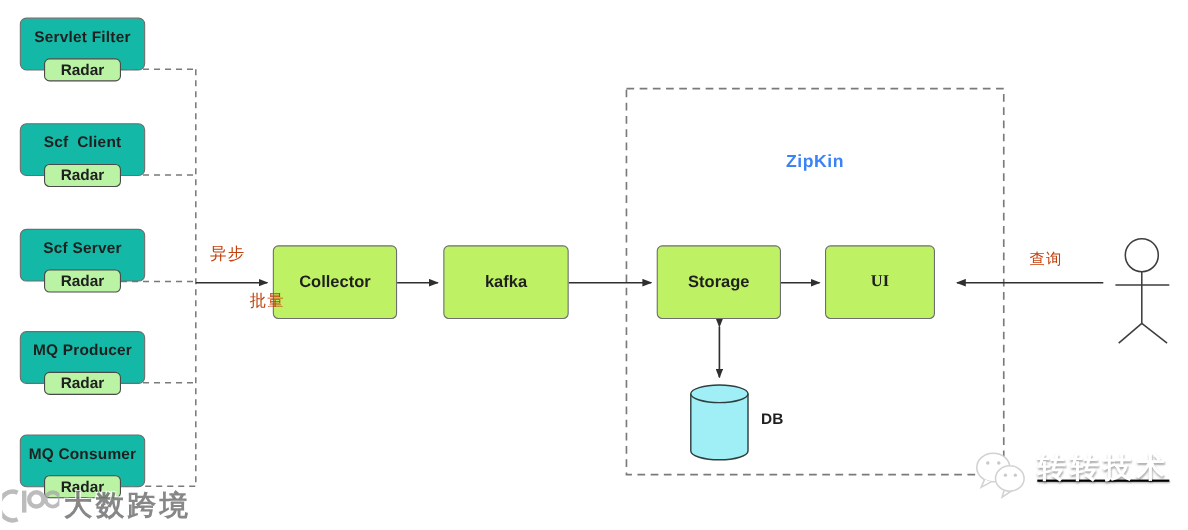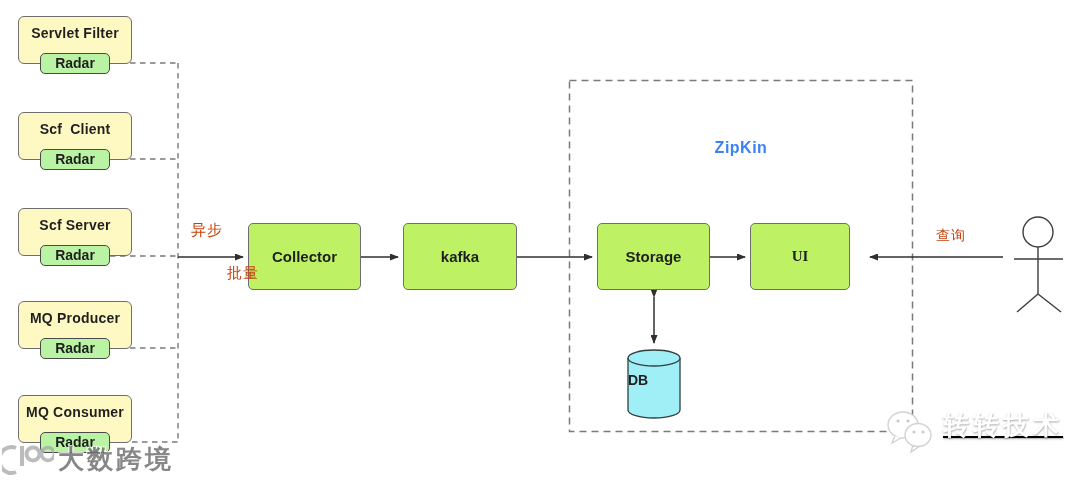--- a/index.html
+++ b/index.html
@@ -5,21 +5,21 @@
   html,body{margin:0;padding:0;background:#ffffff;}
   .stage{
     position:relative;width:1080px;height:482px;background:#ffffff;overflow:hidden;
     font-family:"Liberation Sans","DejaVu Sans",sans-serif;
   }
   .wires{position:absolute;left:0;top:0;width:1080px;height:482px;}
 
   
   .src-box{
     position:absolute;left:18px;width:114px;height:48px;box-sizing:border-box;
-    background:#fef9c3;border:1.4px solid #6e6e6e;border-radius:6px;
+    background:#14b8a6;border:1.4px solid #6e6e6e;border-radius:6px;
   }
   .src-title{
     margin-top:8px;text-align:center;font-size:14px;font-weight:bold;color:#1f1f1f;
     white-space:pre;letter-spacing:0.2px;
   }
   .radar-badge{
     position:absolute;left:21px;top:36px;width:70px;height:21px;box-sizing:border-box;
     background:#b9f3a3;border:1.5px solid #4a4a4a;border-radius:5px;
     text-align:center;font-size:14px;font-weight:bold;color:#1f1f1f;line-height:18px;
   }
@@ -41,22 +41,22 @@
     font-size:16px;font-weight:bold;color:#3b82f6;letter-spacing:0.5px;
   }
   .edge-label{
     position:absolute;font-size:15px;font-weight:normal;color:#c2410c;letter-spacing:1px;
   }
   #lbl-async{left:191px;top:221px;}
   #lbl-batch{left:191px;top:264px;margin-left:36px;}
   #lbl-query{left:936px;top:227px;font-size:14px;}
 
   .db-label{
-    position:absolute;left:628px;top:372px;width:76px;
-    font-size:14px;font-weight:bold;color:#1f1f1f;
+    position:absolute;left:628px;top:372px;width:76px;text-align:center;
+    font-size:14px;font-weight:bold;color:#1f1f1f;padding-left:36px;
   }
 
   
   .wm-left{
     position:absolute;left:2px;top:440px;display:flex;align-items:center;gap:4px;
     opacity:0.85;
   }
   .wm-left .wm-text{
     font-size:26px;font-weight:bold;color:#737373;letter-spacing:3px;
     text-shadow:1px 1px 0 rgba(255,255,255,.95),-1px -1px 0 rgba(255,255,255,.95),

